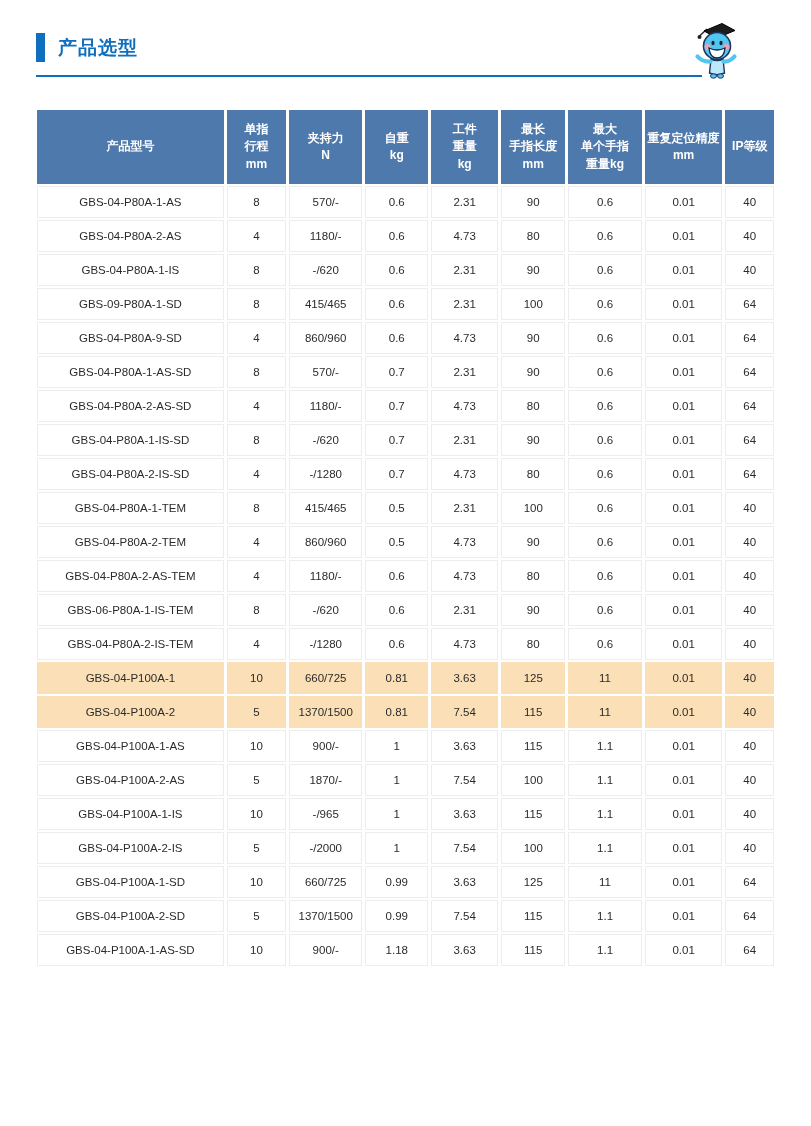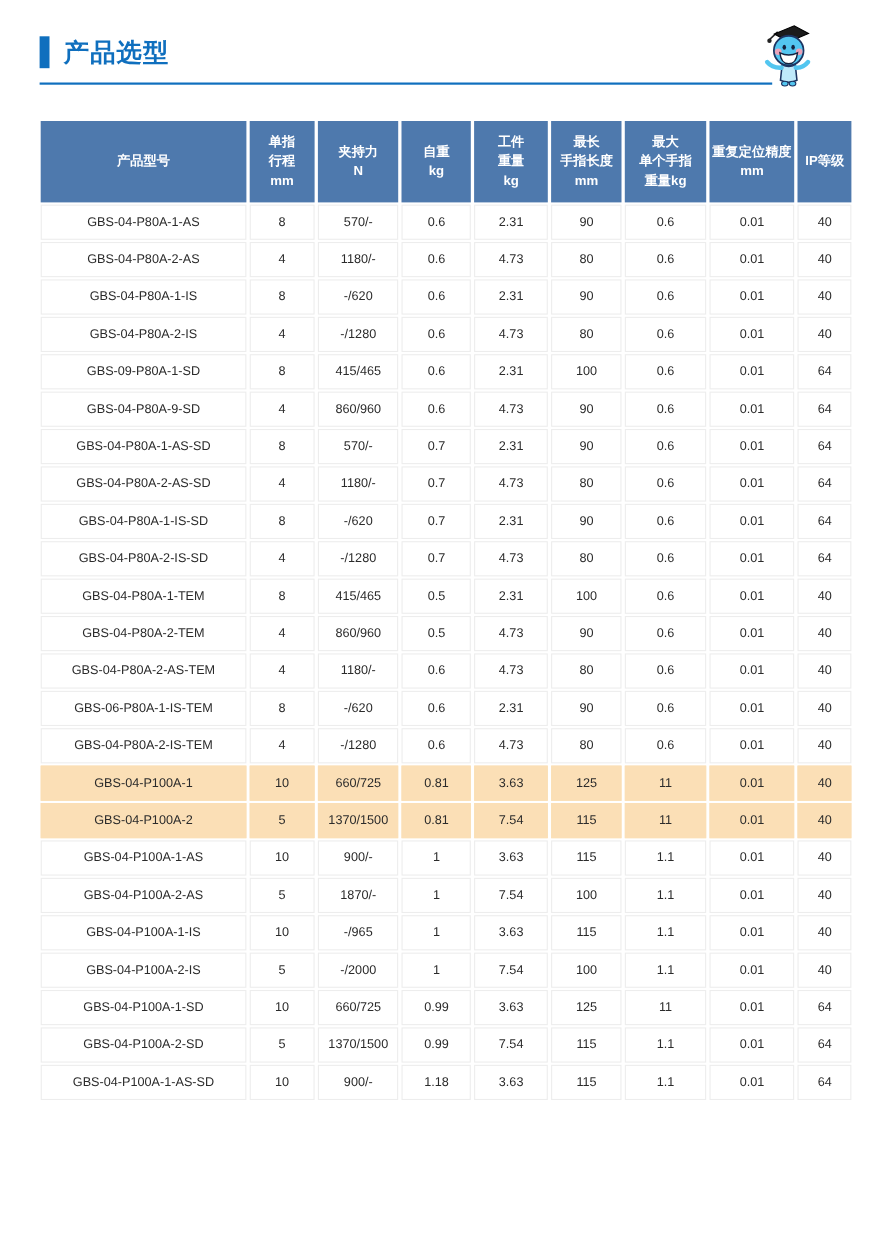--- a/index.html
+++ b/index.html
@@ -12,21 +12,21 @@
   .page { width: 811px; height: 1126px; position: relative; background: #fff; }
 
   
   .page-header { position: absolute; top: 28px; left: 36px; width: 741px; }
   .title-row { display: flex; align-items: center; height: 38px; }
   .accent-bar {
     display: inline-block; width: 9px; height: 29px;
     background: #0F6FBE; margin-right: 13px;
   }
   h1.page-title {
-    font-size: 23px; font-weight: 700; color: #0F6FBE;
+    font-size: 19px; font-weight: 700; color: #0F6FBE;
     letter-spacing: 1px; line-height: 1;
   }
   .title-underline {
     width: 666px; height: 0; border-bottom: 2px solid #0F6FBE;
     margin-top: 9px;
   }
   .mascot { position: absolute; top: -8px; right: 37px; width: 48px; height: 60px; }
 
   
   table.product-table {
@@ -162,31 +162,20 @@
           <td>8</td>
           <td>-/620</td>
           <td>0.6</td>
           <td>2.31</td>
           <td>90</td>
           <td>0.6</td>
           <td>0.01</td>
           <td>40</td>
         </tr>
         <tr>
-          <td>GBS-04-P80A-2-IS</td>
-          <td>4</td>
-          <td>-/1280</td>
-          <td>0.6</td>
-          <td>4.73</td>
-          <td>80</td>
-          <td>0.6</td>
-          <td>0.01</td>
-          <td>40</td>
-        </tr>
-        <tr>
           <td>GBS-09-P80A-1-SD</td>
           <td>8</td>
           <td>415/465</td>
           <td>0.6</td>
           <td>2.31</td>
           <td>100</td>
           <td>0.6</td>
           <td>0.01</td>
           <td>64</td>
         </tr>

